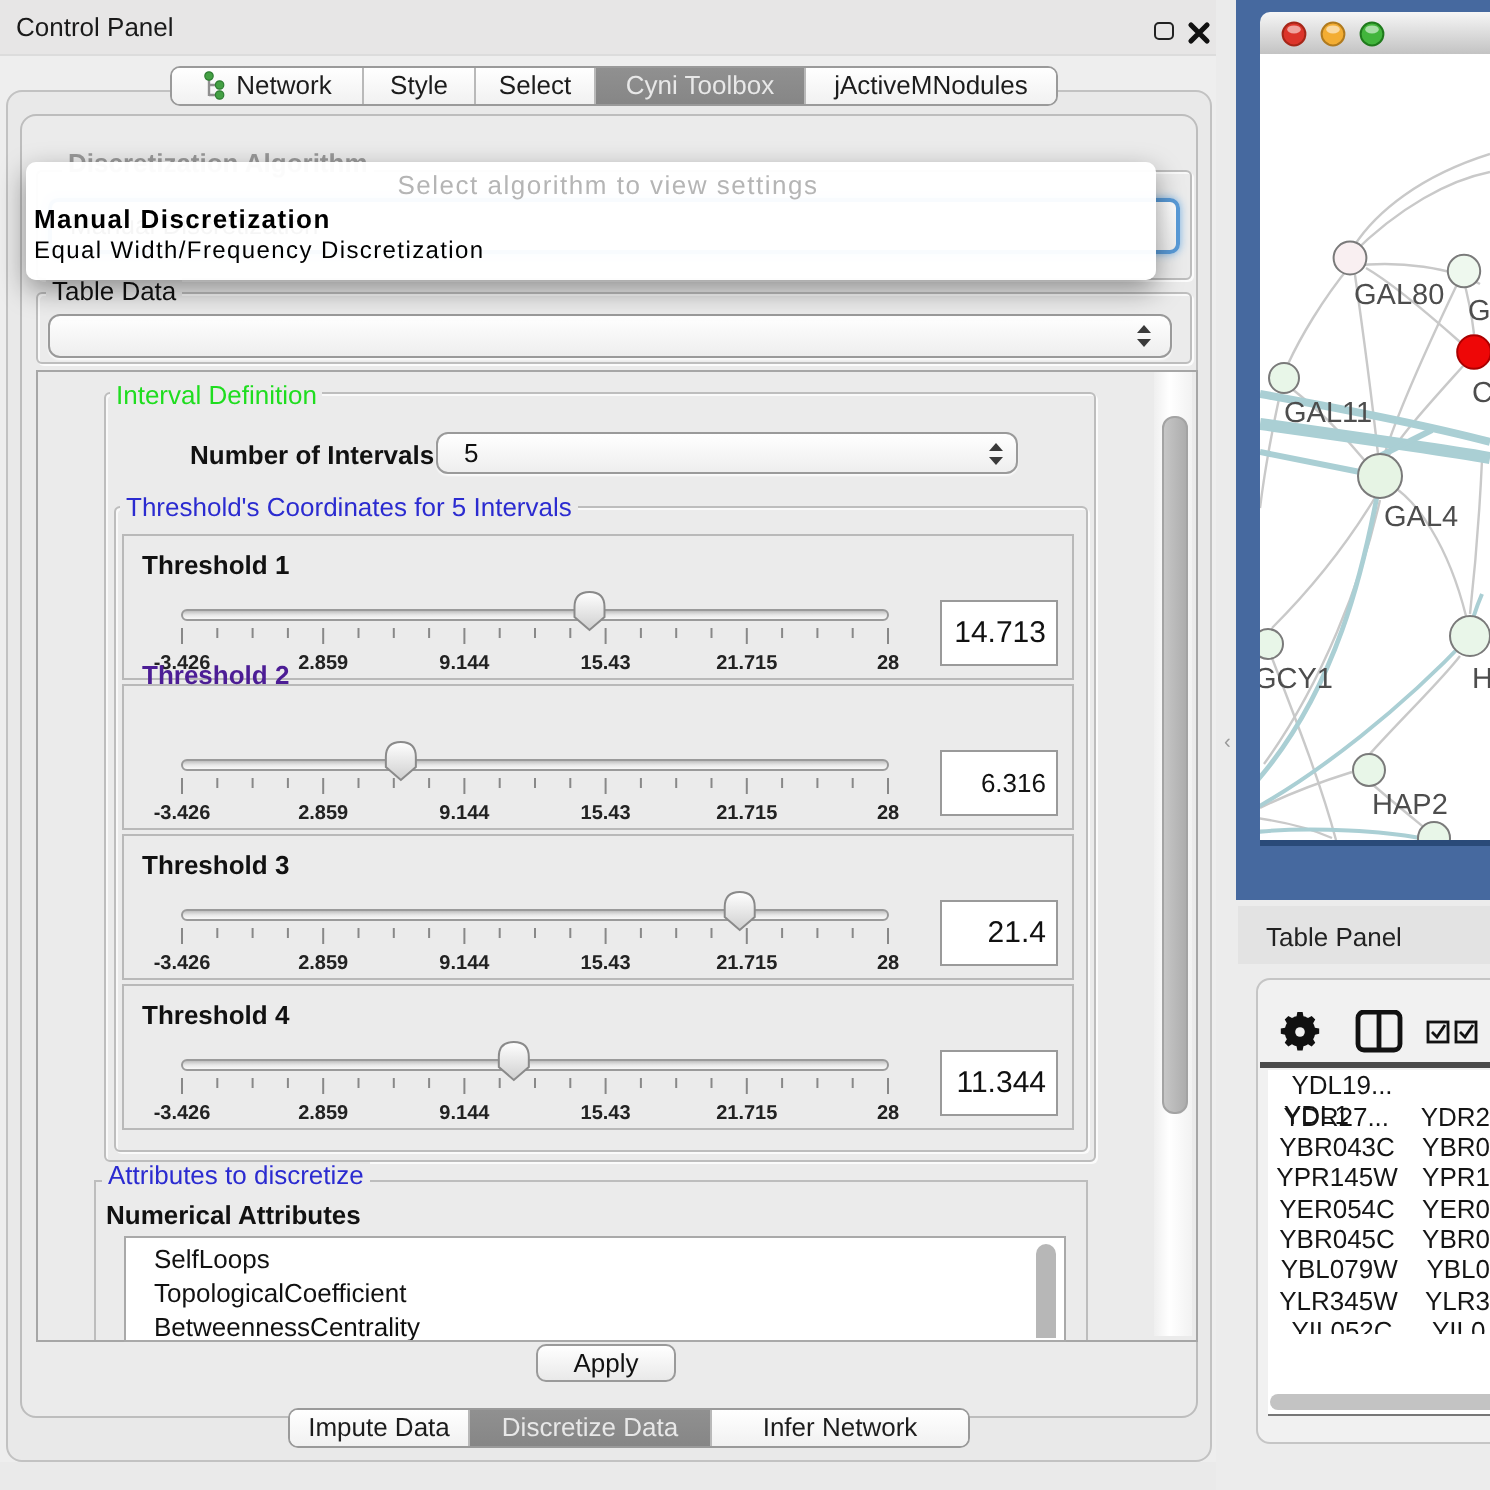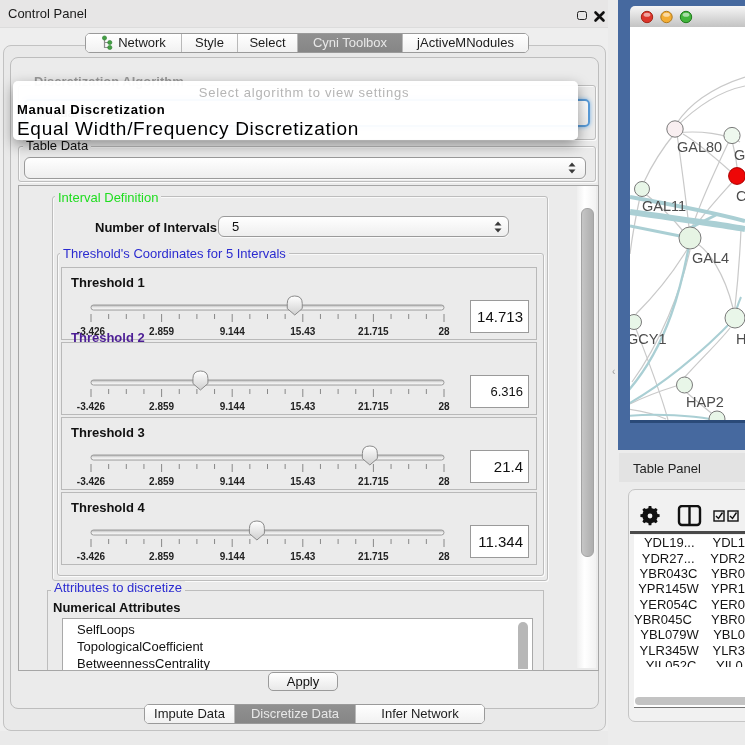--- a/index.html
+++ b/index.html
@@ -47,21 +47,21 @@
   <div style="width:125px;">jActiveMNodules</div>
 </div>
 
 <div class="abs etch" style="left:18px;top:85px;width:576px;height:53px;"></div>
 <div class="abs" style="left:31px;top:74px;font-size:13px;font-weight:bold;color:#999;background:#ebebeb;padding:0 3px;">Discretization Algorithm</div>
 <div class="abs" style="left:24px;top:99px;width:562px;height:24px;background:linear-gradient(#fff,#f0f0f0);border:2.5px solid #599bd8;border-radius:5px;box-shadow:0 0 4px #7ab5e8;z-index:5;font-size:13px;color:#111;line-height:24px;"><span style="margin-left:9px;">Manual Discretization</span></div>
 
 <div class="abs" style="left:13px;top:81px;width:565px;height:59px;background:rgba(255,255,255,0.96);border-radius:5px;box-shadow:0 5px 14px rgba(0,0,0,0.4);z-index:30;"></div>
 <div class="abs" style="left:21px;top:85px;width:566px;text-align:center;font-size:13px;letter-spacing:0.75px;color:#b5b5b5;z-index:31;">Select algorithm to view settings</div>
 <div class="abs" style="left:17px;top:102px;font-size:13px;font-weight:bold;letter-spacing:0.7px;color:#000;z-index:31;">Manual Discretization</div>
-<div class="abs" style="left:17px;top:118px;font-size:19px;letter-spacing:0.7px;color:#000;z-index:31;">Equal Width/Frequency Discretization</div>
+<div class="abs" style="left:17px;top:118px;font-size:12px;letter-spacing:0.7px;color:#000;z-index:31;">Equal Width/Frequency Discretization</div>
 
 <div class="abs etch" style="left:18px;top:146px;width:576px;height:34px;"></div>
 <div class="abs grouplabel" style="left:23px;top:139px;color:#111;">Table Data</div>
 <div class="combo abs" style="left:24px;top:157px;width:560px;height:20px;">
   <svg class="abs" style="right:9px;top:4px;" width="8" height="12">
       <path d="M4 0.5 L7.5 4.5 L0.5 4.5 Z" fill="#3a3a3a"></path>
       <path d="M4 11.5 L7.5 7.5 L0.5 7.5 Z" fill="#3a3a3a"></path>
     </svg>
 </div>
 
@@ -386,42 +386,42 @@
   </g>
   <g transform="translate(88,6)">
     <rect x="0" y="0" width="10" height="10" fill="none" stroke="#111" stroke-width="1.4"></rect>
     <path d="M2 5 L4.5 7.5 L8.5 1.5" stroke="#111" stroke-width="1.4" fill="none"></path>
   </g>
 </svg>
 
 <div class="abs" style="left:630px;top:531px;width:115px;height:2.5px;background:#4a4a4a;"></div>
 <div class="abs" style="left:634px;top:535px;width:111px;height:172px;background:#fff;overflow:hidden;">
   <div style="font-size:13px;color:#151515;height:132px;overflow:hidden;">
-    <div style="display:flex;height:15.37px;">
+    <div style="display:flex;height:15.37px;flex-direction:column;">
         <div style="width:74px;text-align:center;">YDL19...</div>
         <div style="padding-left:8px;">YDL1</div>
       </div>
     <div style="display:flex;height:15.37px;align-items:center;">
         <div style="width:74px;text-align:center;">YDR27...</div>
         <div style="padding-left:8px;">YDR2</div>
       </div>
     <div style="display:flex;height:15.37px;align-items:center;">
         <div style="width:74px;text-align:center;">YBR043C</div>
         <div style="padding-left:8px;">YBR0</div>
       </div>
     <div style="display:flex;height:15.37px;align-items:center;">
         <div style="width:74px;text-align:center;">YPR145W</div>
         <div style="padding-left:8px;">YPR1</div>
       </div>
     <div style="display:flex;height:15.37px;align-items:center;">
         <div style="width:74px;text-align:center;">YER054C</div>
         <div style="padding-left:8px;">YER0</div>
       </div>
     <div style="display:flex;height:15.37px;align-items:center;">
-        <div style="width:74px;text-align:left;">YBR045C</div>
+        <div style="width:74px;text-align:center;">YBR045C</div>
         <div style="padding-left:8px;">YBR0</div>
       </div>
     <div style="display:flex;height:15.37px;align-items:center;">
         <div style="width:74px;text-align:center;">YBL079W</div>
         <div style="padding-left:8px;">YBL0</div>
       </div>
     <div style="display:flex;height:15.37px;align-items:center;">
         <div style="width:74px;text-align:center;">YLR345W</div>
         <div style="padding-left:8px;">YLR3</div>
       </div>

